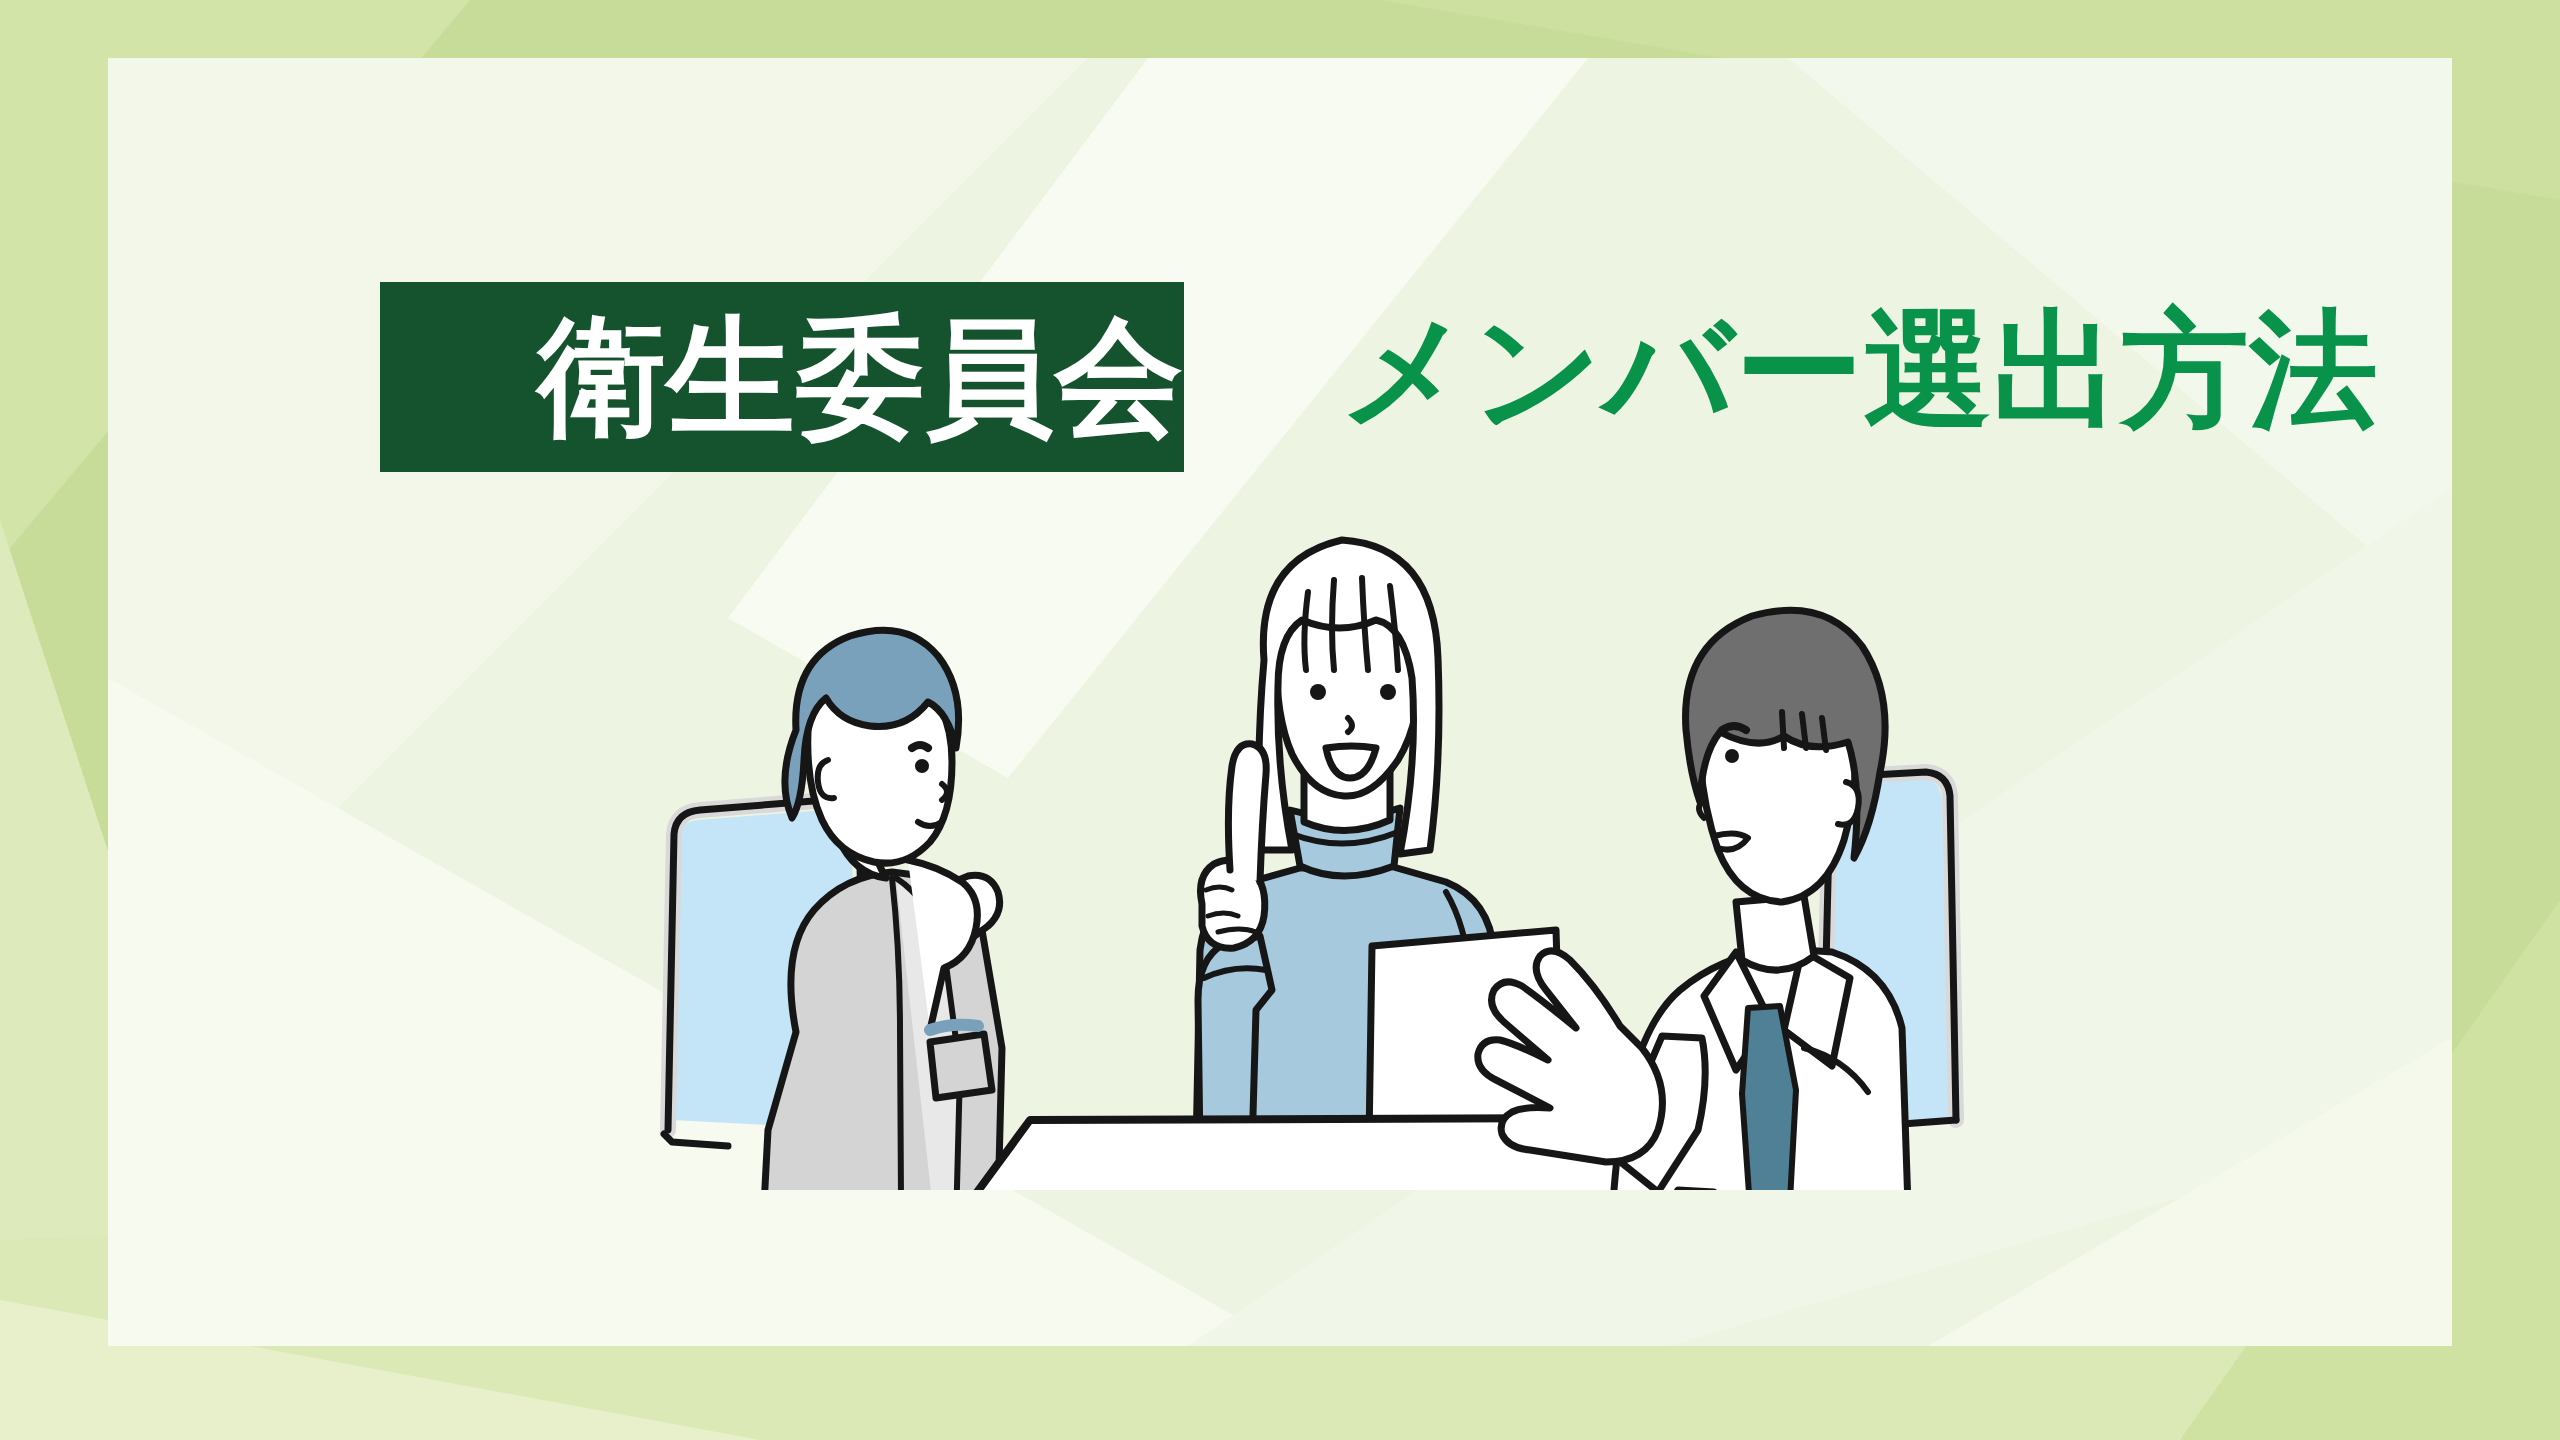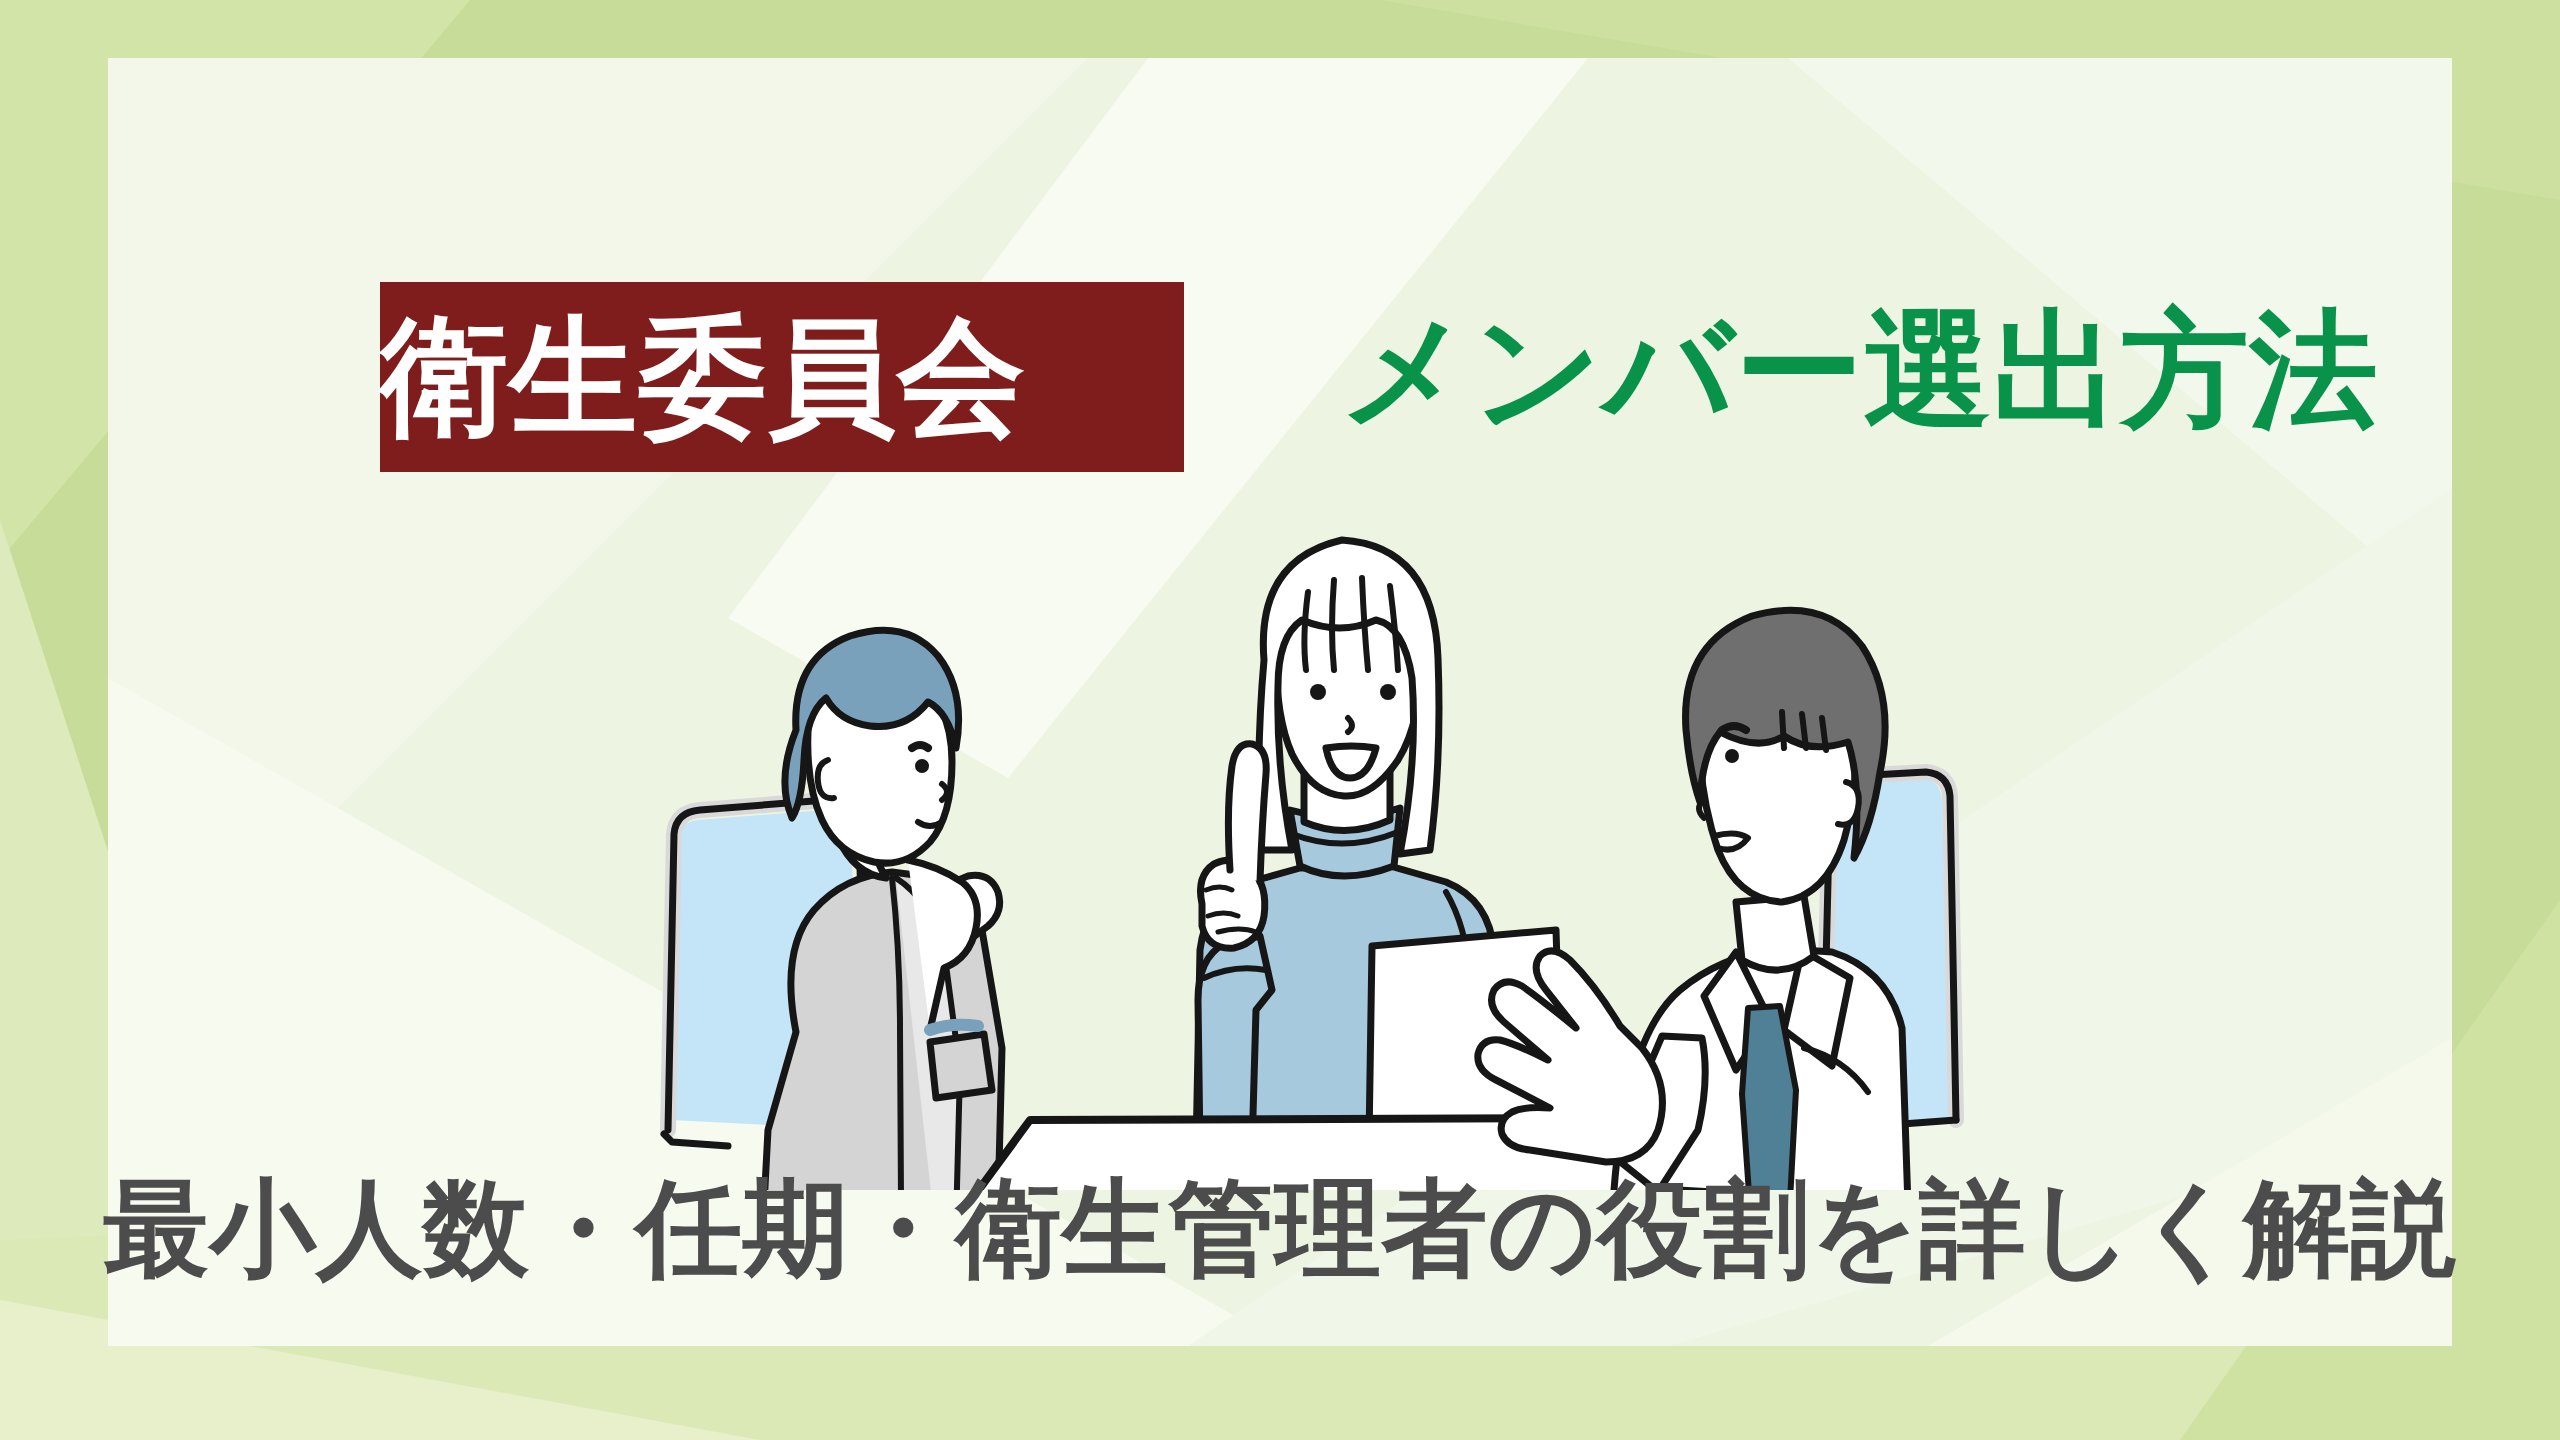--- a/index.html
+++ b/index.html
@@ -62,24 +62,24 @@
     height: 420px;
     pointer-events: none;
   }
 
   .badge {
     position: absolute;
     left: 272px;
     top: 224px;
     width: 804px;
     height: 190px;
-    background: #7f1d1d;
+    background: #14532d;
     display: flex;
     align-items: center;
-    justify-content: flex-start;
+    justify-content: flex-end;
     box-sizing: border-box;
   }
   .badge-text {
     color: #ffffff;
     font-size: 128px;
     font-weight: 700;
     line-height: 1;
     letter-spacing: 0.01em;
     white-space: nowrap;
     font-family: "DejaVu Sans", "Liberation Sans", sans-serif;
@@ -375,15 +375,14 @@
 
             <path d="M1204 618 Q1244 628 1268 662" stroke="#161616" stroke-width="6"></path>
           </g>
 
         </g>
       </svg>
     </div>
 
   </div>
 
-  <div class="subtitle">最小人数・任期・衛生管理者の役割を詳しく解説</div>
 
 </div>
 
 </body></html>

